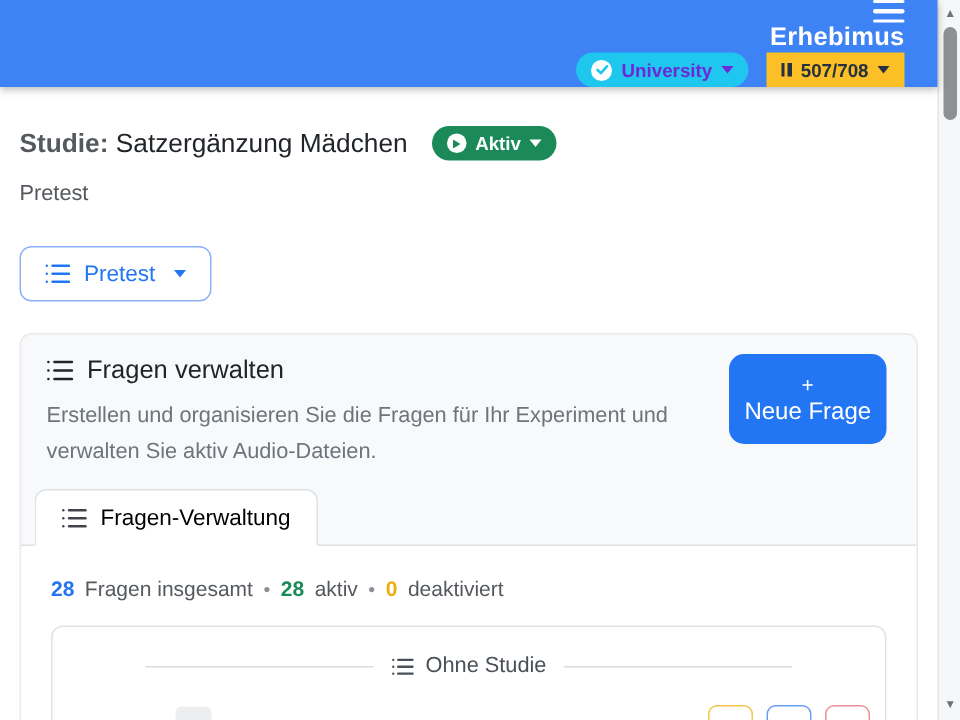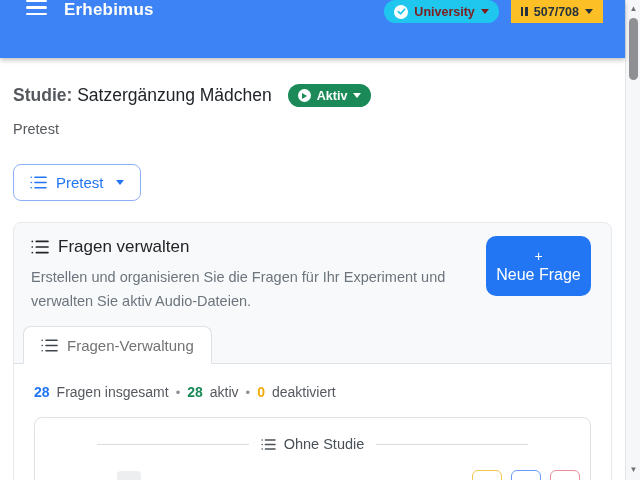--- a/index.html
+++ b/index.html
@@ -5,33 +5,33 @@
   * { margin:0; padding:0; box-sizing:border-box; }
   html,body { width:640px; height:480px; overflow:hidden; }
   body {
     font-family:"Liberation Sans", sans-serif;
     background:#ffffff; color:#212529; position:relative;
   }
   .app { position:absolute; left:0; top:0; width:625px; height:480px; background:#fff; }
 
   
   .navbar {
-    height:58px; background:#3d83f6; display:flex; align-items:flex-start;
+    height:58px; background:#3d83f6; display:flex; align-items:flex-end;
     padding:0 22px 0 26px; box-shadow:0 2px 5px rgba(0,0,0,.25);
-    position:relative; z-index:5;
+    position:relative; z-index:5;flex-direction:column;
   }
   .hamburger { width:21px; height:15px; display:flex; flex-direction:column; justify-content:space-between; cursor:pointer; }
   .hamburger span { display:block; height:2.4px; background:#fff; border-radius:2px; }
   .brand { color:#fff; font-size:17px; font-weight:700; margin-left:17px; letter-spacing:.2px; }
   .nav-right { margin-left:auto; display:flex; align-items:center; gap:12px; }
   .badge-pill {
     display:flex; align-items:center; gap:6px; height:23px; padding:0 10px;
     font-size:12.5px; font-weight:600; cursor:pointer; white-space:nowrap;
   }
-  .badge-university { background:#1fc6ee; color:#7f1d1d; border-radius:12px; }
+  .badge-university { background:#1fc6ee; color:#6d28d9; border-radius:12px; }
   .badge-counter { background:#fcbf25; color:#24313f; border-radius:0; }
   .caret { width:0; height:0; border-left:4px solid transparent; border-right:4px solid transparent; border-top:5px solid currentColor; display:inline-block; }
   .check-circle { width:14px; height:14px; border-radius:50%; background:#fff; display:flex; align-items:center; justify-content:center; }
   .check-circle svg { width:9px; height:9px; }
   .pause-icon { display:flex; gap:2px; }
   .pause-icon i { display:block; width:2.5px; height:9px; background:#24313f; }
 
   
   .main { padding:0 13px; }
   .study-row { display:flex; align-items:center; gap:16px; margin-top:26px; }
@@ -67,21 +67,21 @@
     font-family:inherit;
   }
   .btn-new .plus { font-size:14px; line-height:14px; }
   .btn-new .lbl { font-size:16px; }
 
   .tab-strip { display:flex; padding:0 0 0 9px; margin-top:13px; border-bottom:1px solid #dee2e6; }
   .tab {
     display:flex; align-items:center; gap:9px; height:38px; padding:0 17px;
     font-size:15px; border-radius:8px 8px 0 0; cursor:pointer; margin-bottom:-1px;
   }
-  .tab.active { background:#fff; border:1px solid #dee2e6; border-bottom:1px solid #fff; color:#737373; }
+  .tab.active { background:#fff; border:1px solid #dee2e6; border-bottom:1px solid #fff; color:#000000; }
   .tab.inactive { background:#fbfcfd; border:1px solid #eef1f3; border-bottom:none; color:#2276f3; margin-left:5px; }
 
   .tab-content { background:#fff; min-height:180px; padding:20px 20px 0 20px; }
   .stats { font-size:14px; color:#55595e; display:flex; align-items:center; gap:7px; }
   .stats b { font-weight:700; }
   .stat-total { color:#2276f3; }
   .stat-active { color:#1b8a58; }
   .stat-inactive { color:#efad0c; }
   .stat-sep { color:#8a9097; font-size:13px; }
 

